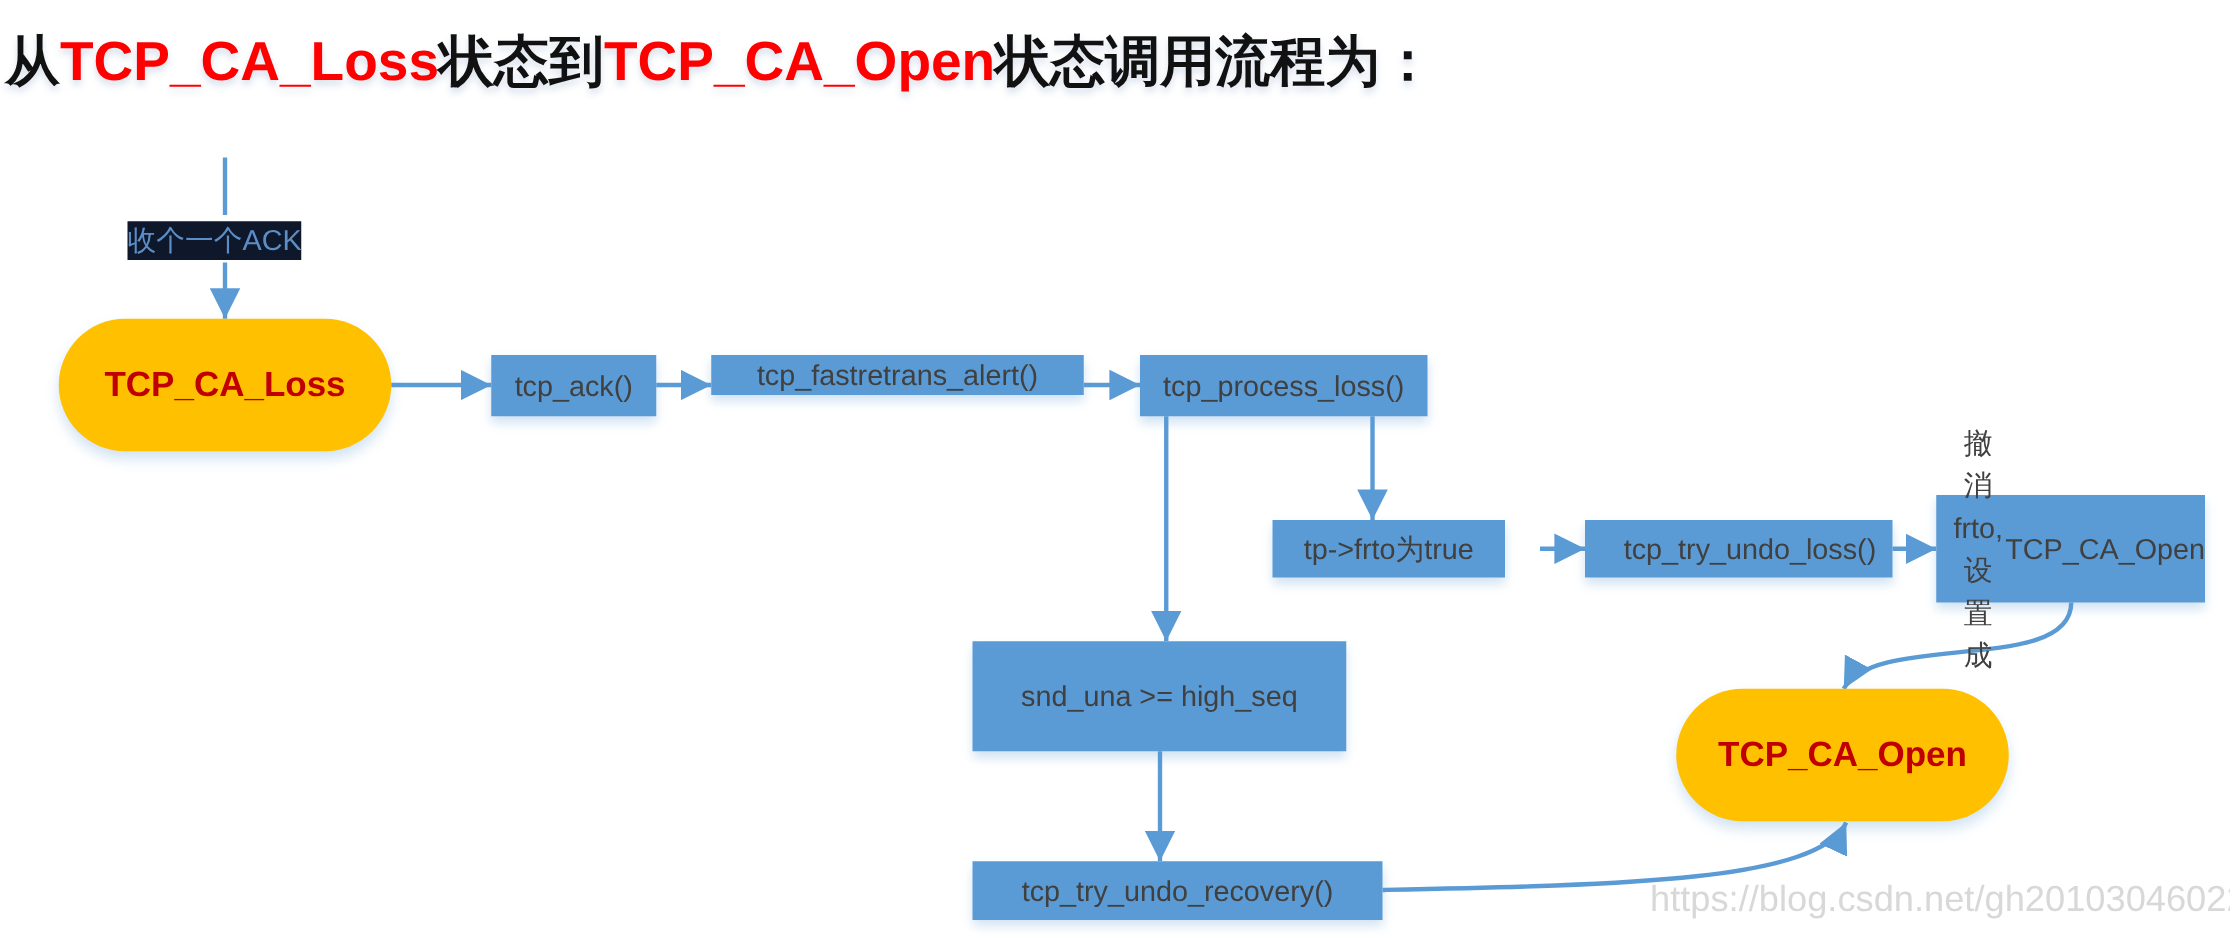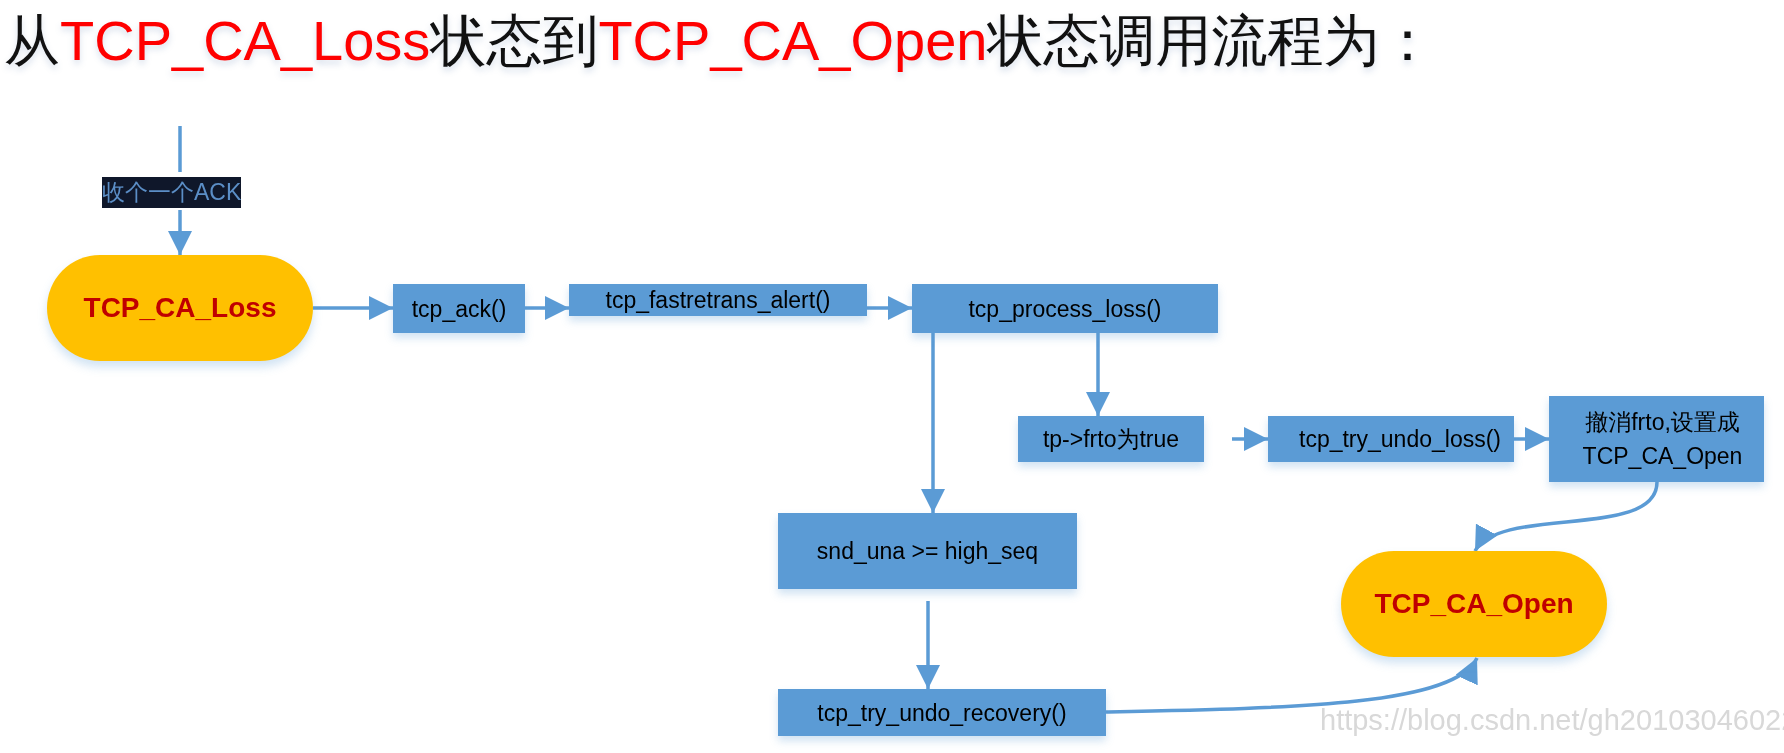--- a/index.html
+++ b/index.html
@@ -1,23 +1,23 @@
 <!DOCTYPE html>
 <html><head>
 <meta charset="utf-8">
 <style>
   html, body { margin: 0; padding: 0; background: #ffffff; }
   body { width: 1784px; height: 753px; position: relative; overflow: hidden;
          font-family: "Liberation Sans", "DejaVu Sans", sans-serif; }
-  .title { position: absolute; left: 4px; top: 4px; font-size: 56px; font-weight: normal;
+  .title { position: absolute; left: 4px; top: 20px; font-size: 44px; font-weight: bold;
            color: #111; white-space: nowrap; letter-spacing: 0px;
            text-shadow: 0 4px 6px rgba(100,130,180,0.25); }
   .title .hl { color: #ff0000; }
   svg.edges { position: absolute; left: 0; top: 0; }
-  .box { position: absolute; background: #5b9bd5; color: #000000; display: flex;
+  .box { position: absolute; background: #5b9bd5; color: #404040; display: flex;
          align-items: center; justify-content: center; text-align: center;
          font-size: 23px; line-height: 34px; box-sizing: border-box;
          box-shadow: 0 5px 8px rgba(91,155,213,0.28); }
   .pill { position: absolute; background: #ffc000; color: #c00000; font-weight: bold;
           font-size: 28px; display: flex; align-items: center; justify-content: center;
           border-radius: 53px; box-shadow: 0 6px 10px rgba(91,155,213,0.28); }
   .edge-label { position: absolute; color: #5b8ec6; font-size: 23px; background: #0f172a;
                 white-space: nowrap; }
   .watermark { position: absolute; color: #d8d8d8; font-size: 29px; white-space: nowrap;
                font-family: "Liberation Sans", sans-serif; }
@@ -48,29 +48,29 @@
     <path d="M1106,712 C1300,708 1455,705 1477,658" marker-end="url(#ah)"></path>
   </g>
 </svg>
 
 <div class="edge-label" style="left:102px; top:177px;">收个一个ACK</div>
 
 <div class="pill" style="left:47px; top:255px; width:266px; height:106px;">TCP_CA_Loss</div>
 
 <div class="box" style="left:393px; top:284px; width:132px; height:49px;">tcp_ack()</div>
 <div class="box" style="left:569px; top:284px; width:298px; height:32px;">tcp_fastretrans_alert()</div>
-<div class="box" style="left:912px; top:284px; width:306px; height:49px;">tcp_process_loss()</div>
+<div class="box" style="left:912px; top:284px; width:230px; height:49px;">tcp_process_loss()</div>
 
 <div class="box" style="left:1018px; top:416px; width:186px; height:46px;">tp-&gt;frto为true</div>
 <div class="box" style="left:1268px; top:416px; width:246px; height:46px;padding-left:18px;">tcp_try_undo_loss()</div>
-<div class="box" style="left:1549px; top:396px; width:215px; height:86px; flex-direction:column;padding-left:12px;">
+<div class="box" style="left:1549px; top:396px; width:215px; height:86px; flex-direction:row;padding-left:12px;">
   <span>撤消frto,设置成</span>
   <span>TCP_CA_Open</span>
 </div>
 
-<div class="box" style="left:778px; top:513px; width:299px; height:76px; flex-direction:column;">
+<div class="box" style="left:778px; top:513px; width:299px; height:88px; flex-direction:column;">
   <span>snd_una &gt;= high_seq</span>
 </div>
 <div class="box" style="left:778px; top:689px; width:328px; height:47px;text-align:center;">tcp_try_undo_recovery()</div>
 
 <div class="pill" style="left:1341px; top:551px; width:266px; height:106px;">TCP_CA_Open</div>
 
 <div class="watermark" style="left:1320px; top:704px;">https://blog.csdn.net/gh201030460222</div>
 
 </body></html>

